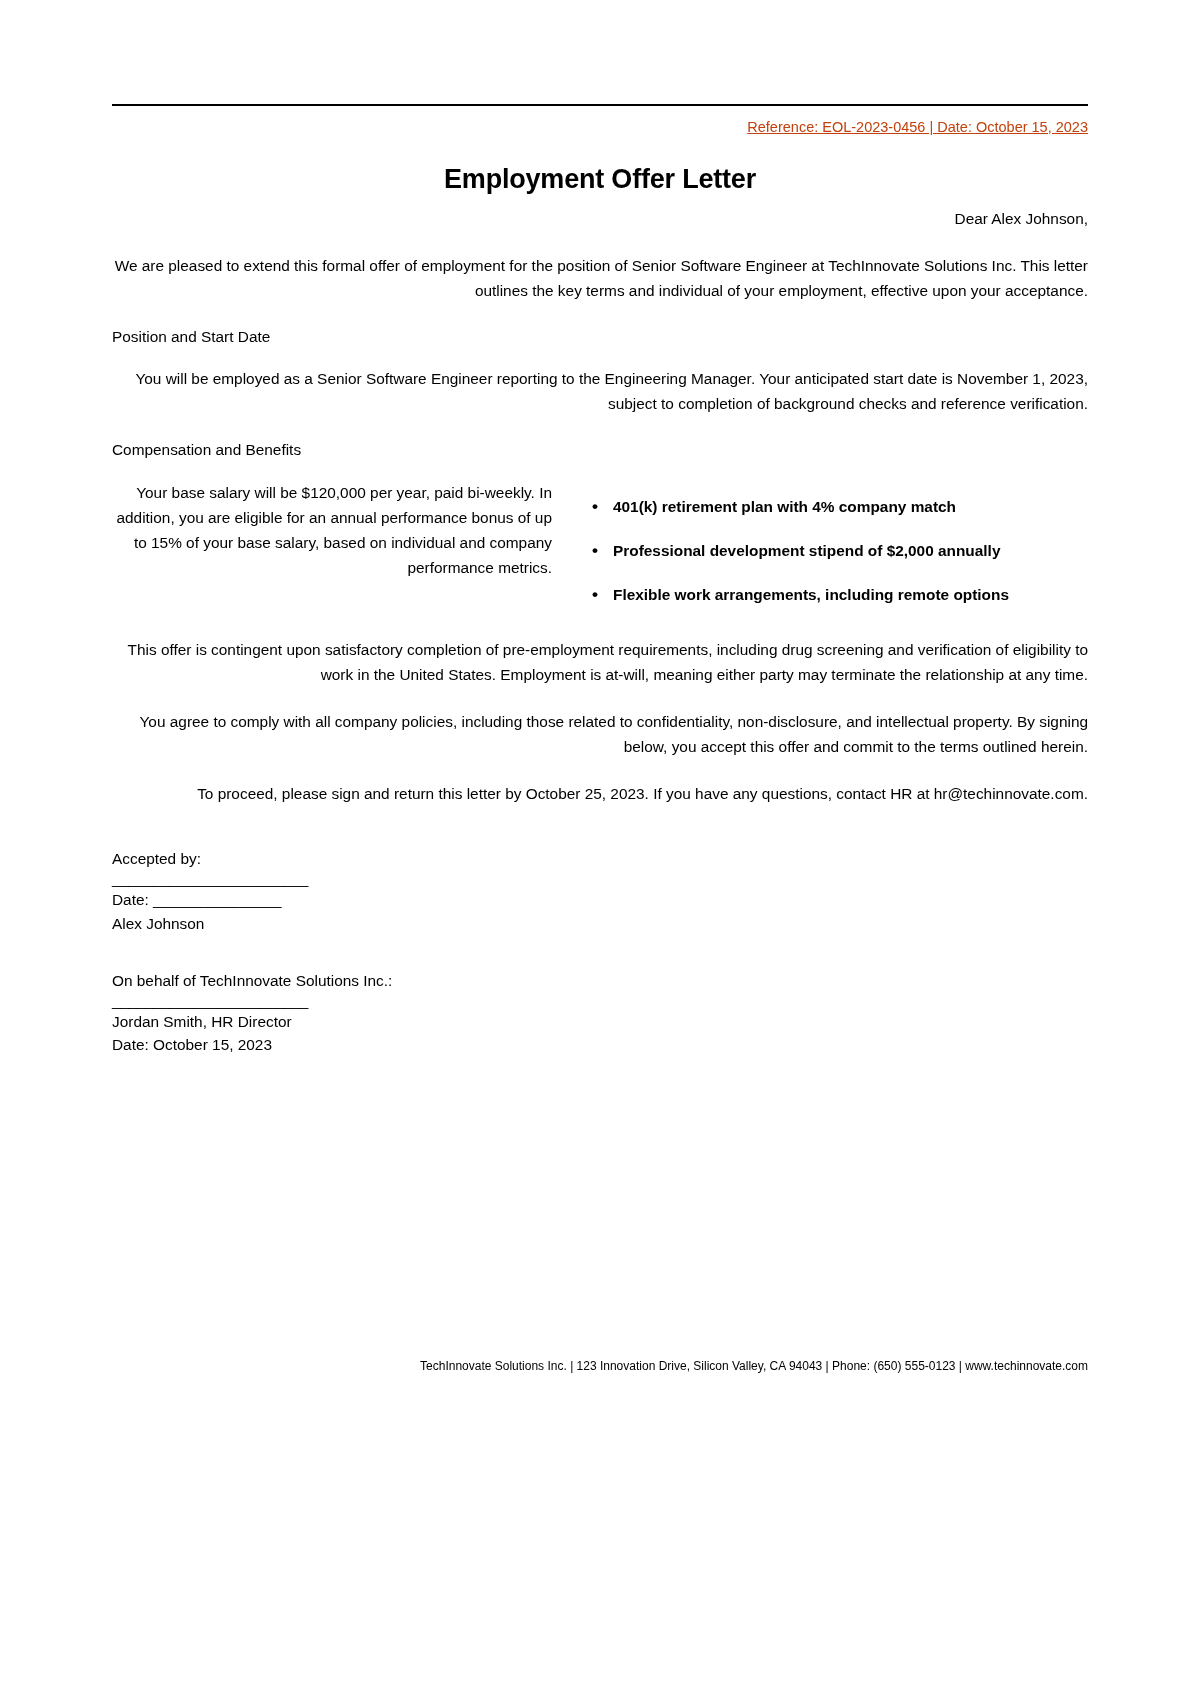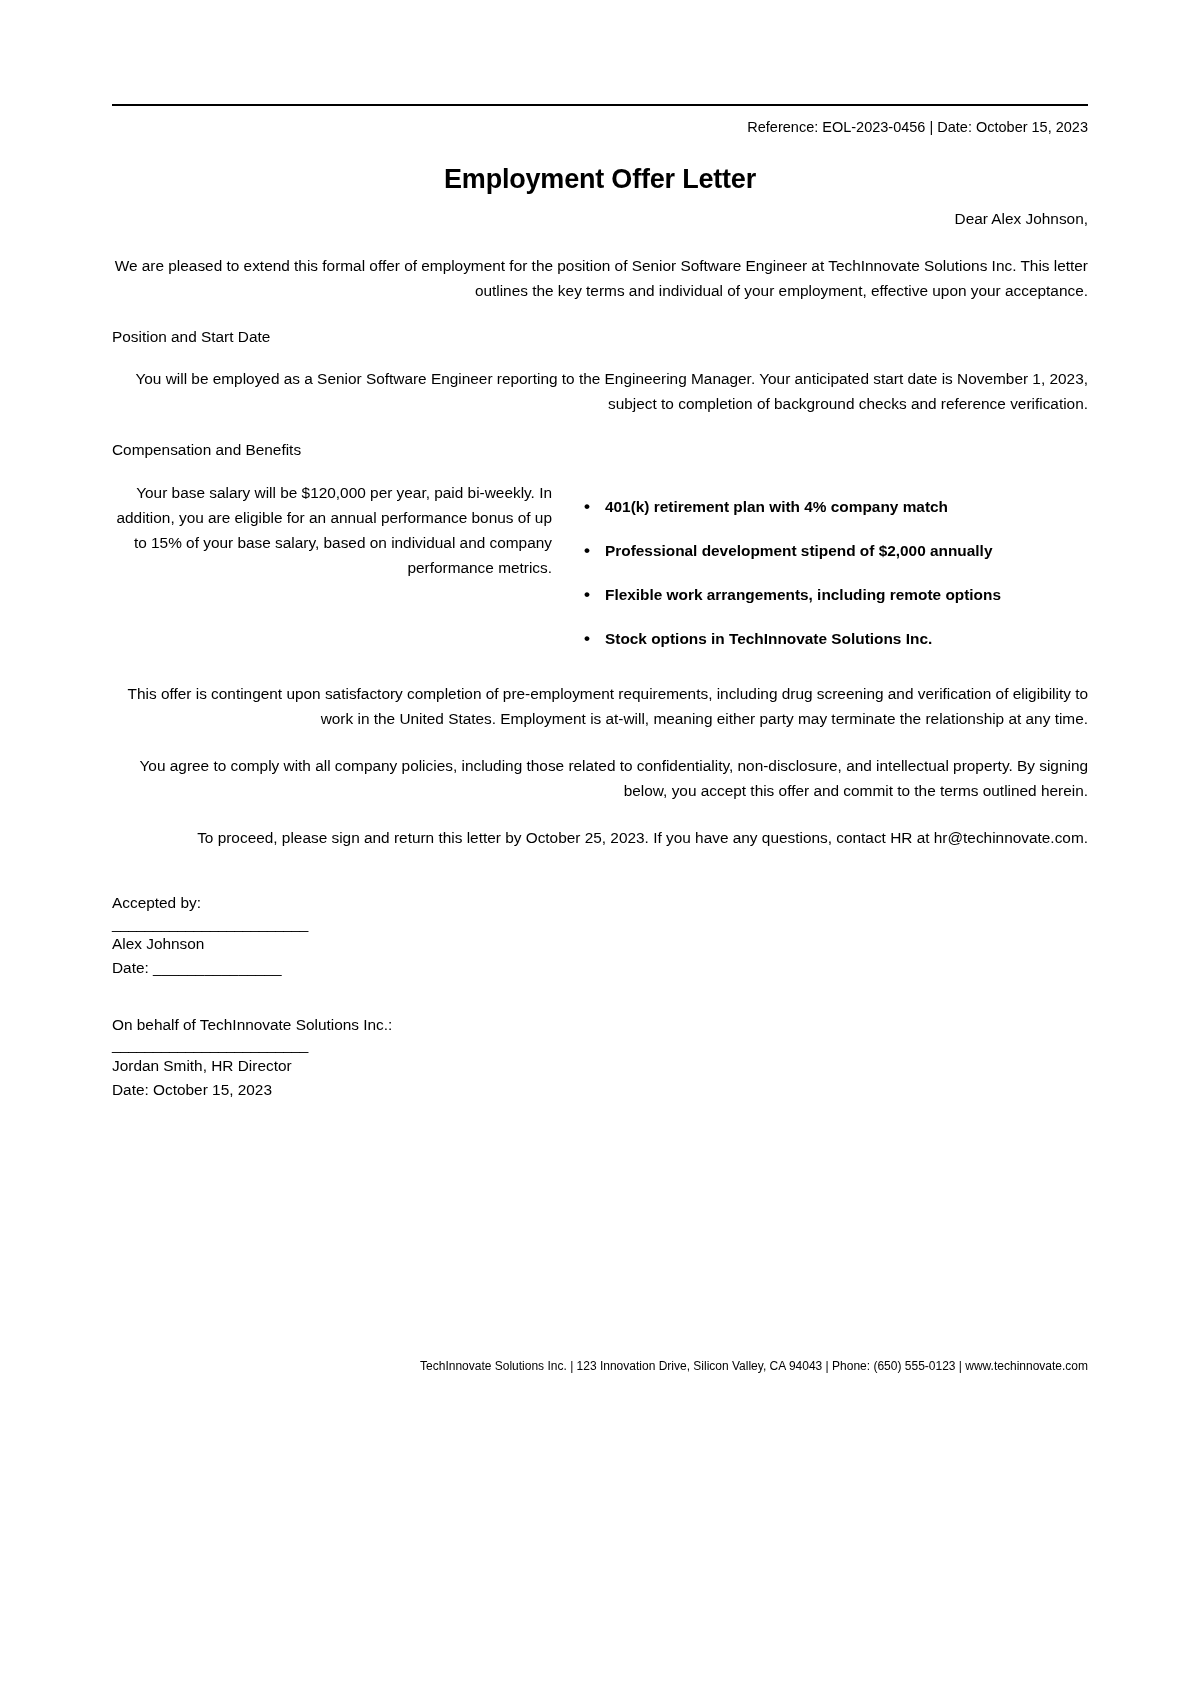--- a/index.html
+++ b/index.html
@@ -39,21 +39,22 @@
     left: 0;
   }
   .meta {
     position: absolute;
     top: 117px;
     left: 0;
     width: 100%;
     text-align: right;
     font-size: 14.5px;
     line-height: 1.4;
-    color: #000000;
+    color: #c2410c;
+    text-decoration: underline;
   }
   .doc-title {
     position: absolute;
     top: 164px;
     left: 0;
     width: 100%;
     text-align: center;
     font-size: 27px;
     font-weight: bold;
     letter-spacing: -0.2px;
@@ -71,21 +72,21 @@
     text-align: right;
   }
   h2.section {
     font-size: 15.4px;
     font-weight: normal;
     margin: 0 0 20px 0;
     line-height: 1.4;
   }
   .two-col {
     display: flex;
-    gap: 28px;
+    gap: 36px;
     align-items: flex-start;
     margin-bottom: 10px;
   }
   .col-left {
     width: 440px;
     flex: 0 0 440px;
   }
   .col-right {
     flex: 1 1 auto;
     padding-top: 14px;
@@ -166,36 +167,35 @@
 
       <div class="two-col">
         <div class="col-left">
           <p class="para">Your base salary will be $120,000 per year, paid bi-weekly. In addition, you are eligible for an annual performance bonus of up to 15% of your base salary, based on individual and company performance metrics.</p>
         </div>
         <div class="col-right">
           <ul class="benefits">
             <li>401(k) retirement plan with 4% company match</li>
             <li>Professional development stipend of $2,000 annually</li>
             <li>Flexible work arrangements, including remote options</li>
-            <li>Stock options in TechInnovate Solutions Inc.</li>
           </ul>
         </div>
       </div>
 
       <div class="terms-block">
         <p class="para">This offer is contingent upon satisfactory completion of pre-employment requirements, including drug screening and verification of eligibility to work in the United States. Employment is at-will, meaning either party may terminate the relationship at any time.</p>
         <p class="para">You agree to comply with all company policies, including those related to confidentiality, non-disclosure, and intellectual property. By signing below, you accept this offer and commit to the terms outlined herein.</p>
         <p class="para">To proceed, please sign and return this letter by October 25, 2023. If you have any questions, contact HR at hr@techinnovate.com.</p>
       </div>
 
       <div class="sig-block">
         <p class="sig-line">Accepted by:</p>
         <p class="sig-rule">________________________</p>
+        <p class="sig-line">Date: _______________</p>
         <p class="sig-line">Alex Johnson</p>
-        <p class="sig-line">Date: _______________</p>
 
         <div class="sig-gap"></div>
 
         <p class="sig-line">On behalf of TechInnovate Solutions Inc.:</p>
         <p class="sig-rule">________________________</p>
         <p class="sig-line">Jordan Smith, HR Director</p>
         <p class="sig-line">Date: October 15, 2023</p>
       </div>
 
     </div>

